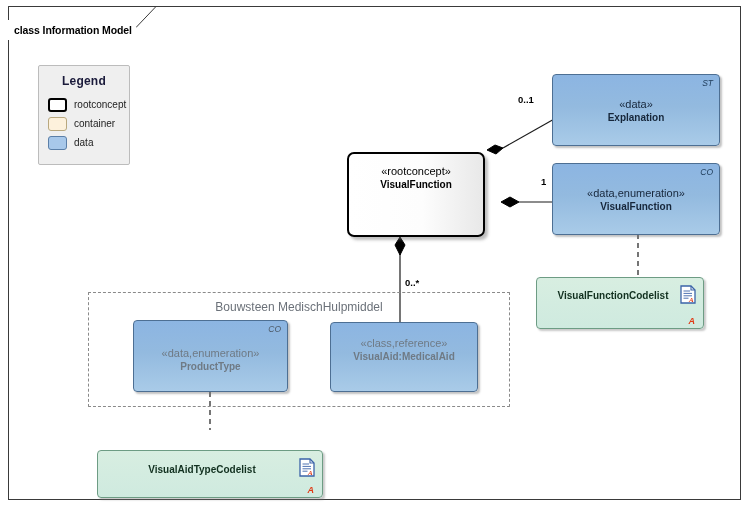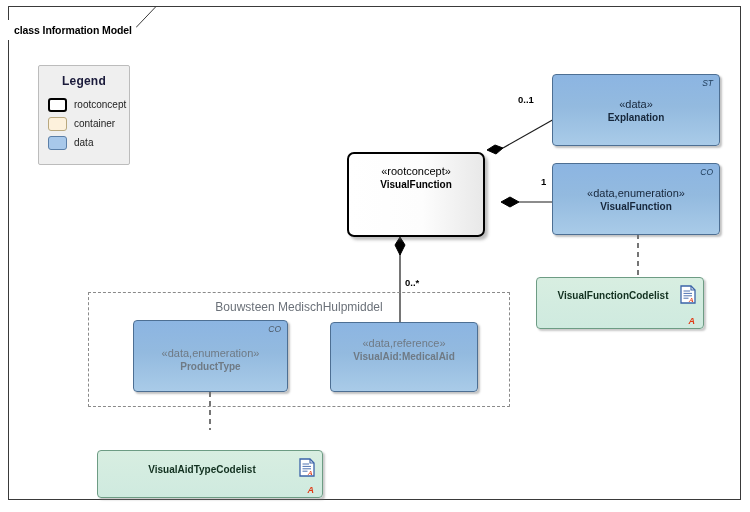--- a/index.html
+++ b/index.html
@@ -315,21 +315,21 @@
   <div class="node node-data node-muted" style="left:133px; top:320px; width:155px; height:72px;">
     <span class="corner-tag">CO</span>
     <div class="node-title" style="top:26px;">
       <div class="stereo">«data,enumeration»</div>
       <div class="nname">ProductType</div>
     </div>
   </div>
 
   <div class="node node-data node-muted" style="left:330px; top:322px; width:148px; height:70px;">
     <div class="node-title" style="top:14px;">
-      <div class="stereo">«data,reference»</div>
+      <div class="stereo">«class,reference»</div>
       <div class="nname">VisualAid:MedicalAid</div>
     </div>
   </div>
 
   <div class="node node-code" style="left:97px; top:450px; width:226px; height:48px;">
     <div class="node-title" style="top:12px; padding-right:16px;">
       <div class="nname">VisualAidTypeCodelist</div>
     </div>
     <svg class="doc-icon" viewBox="0 0 16 19">
       <path d="M1 1 H11 L15 5 V18 H1 Z" fill="#ffffff" stroke="#3b63a8" stroke-width="1.3"></path>

